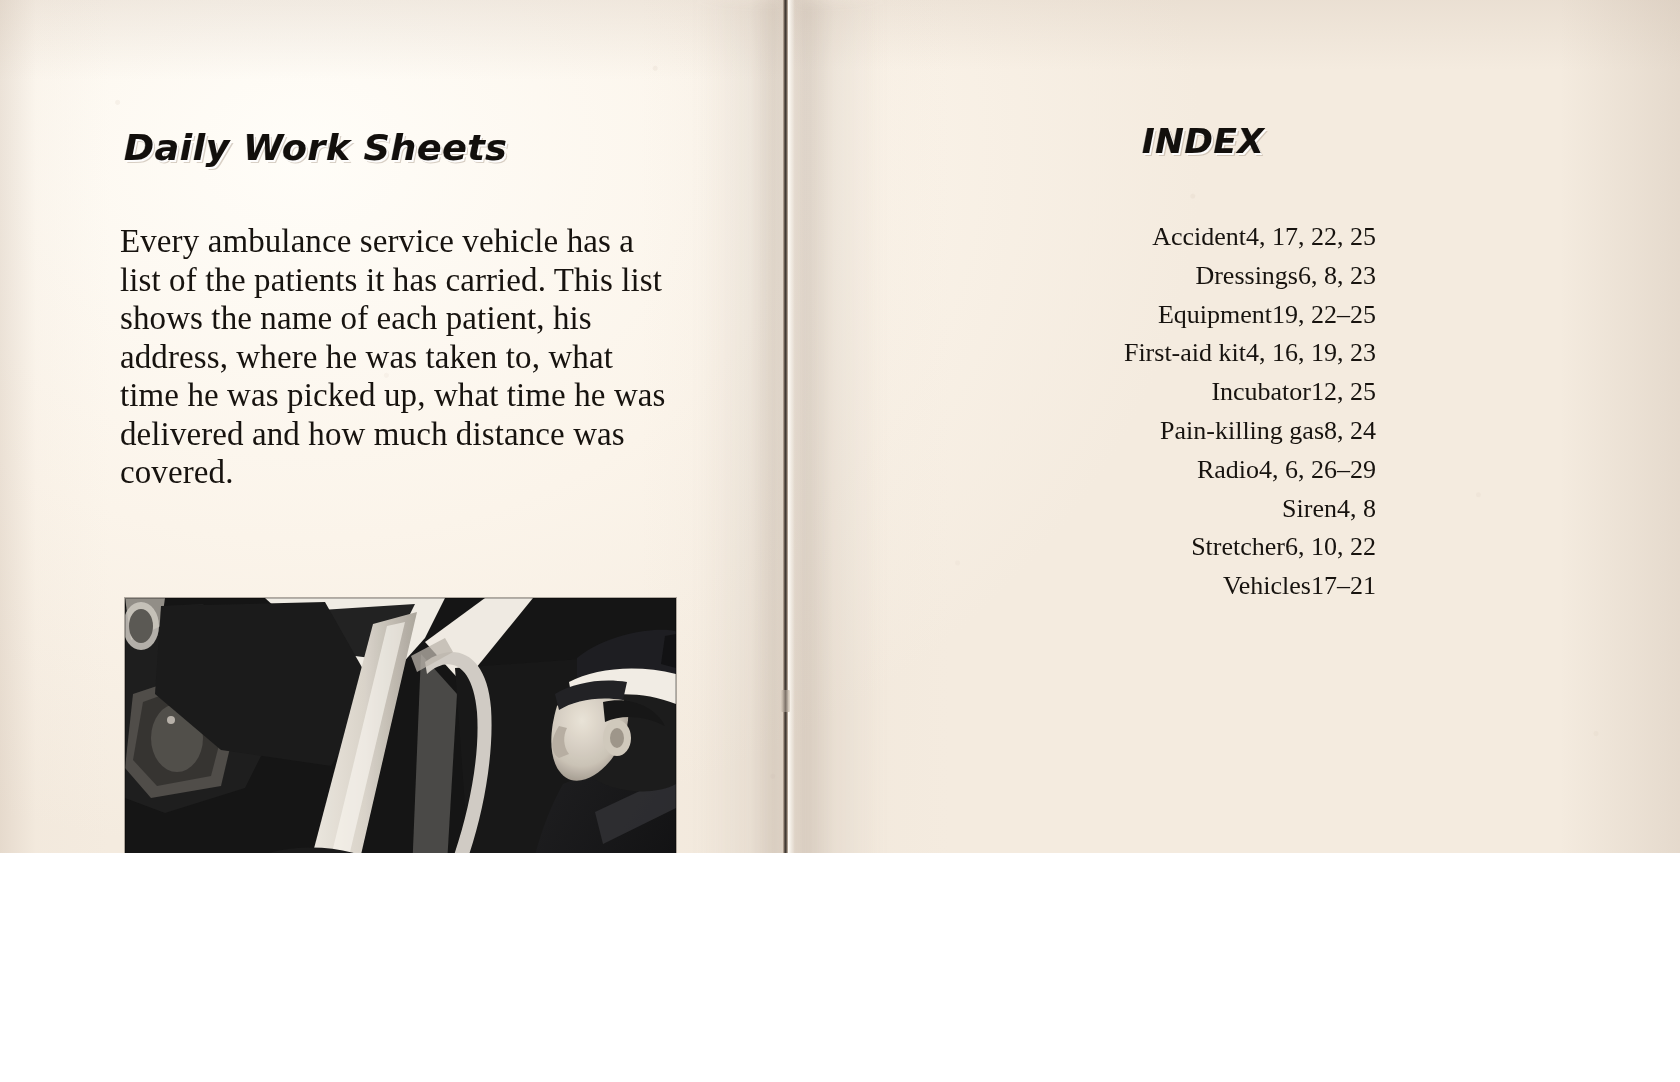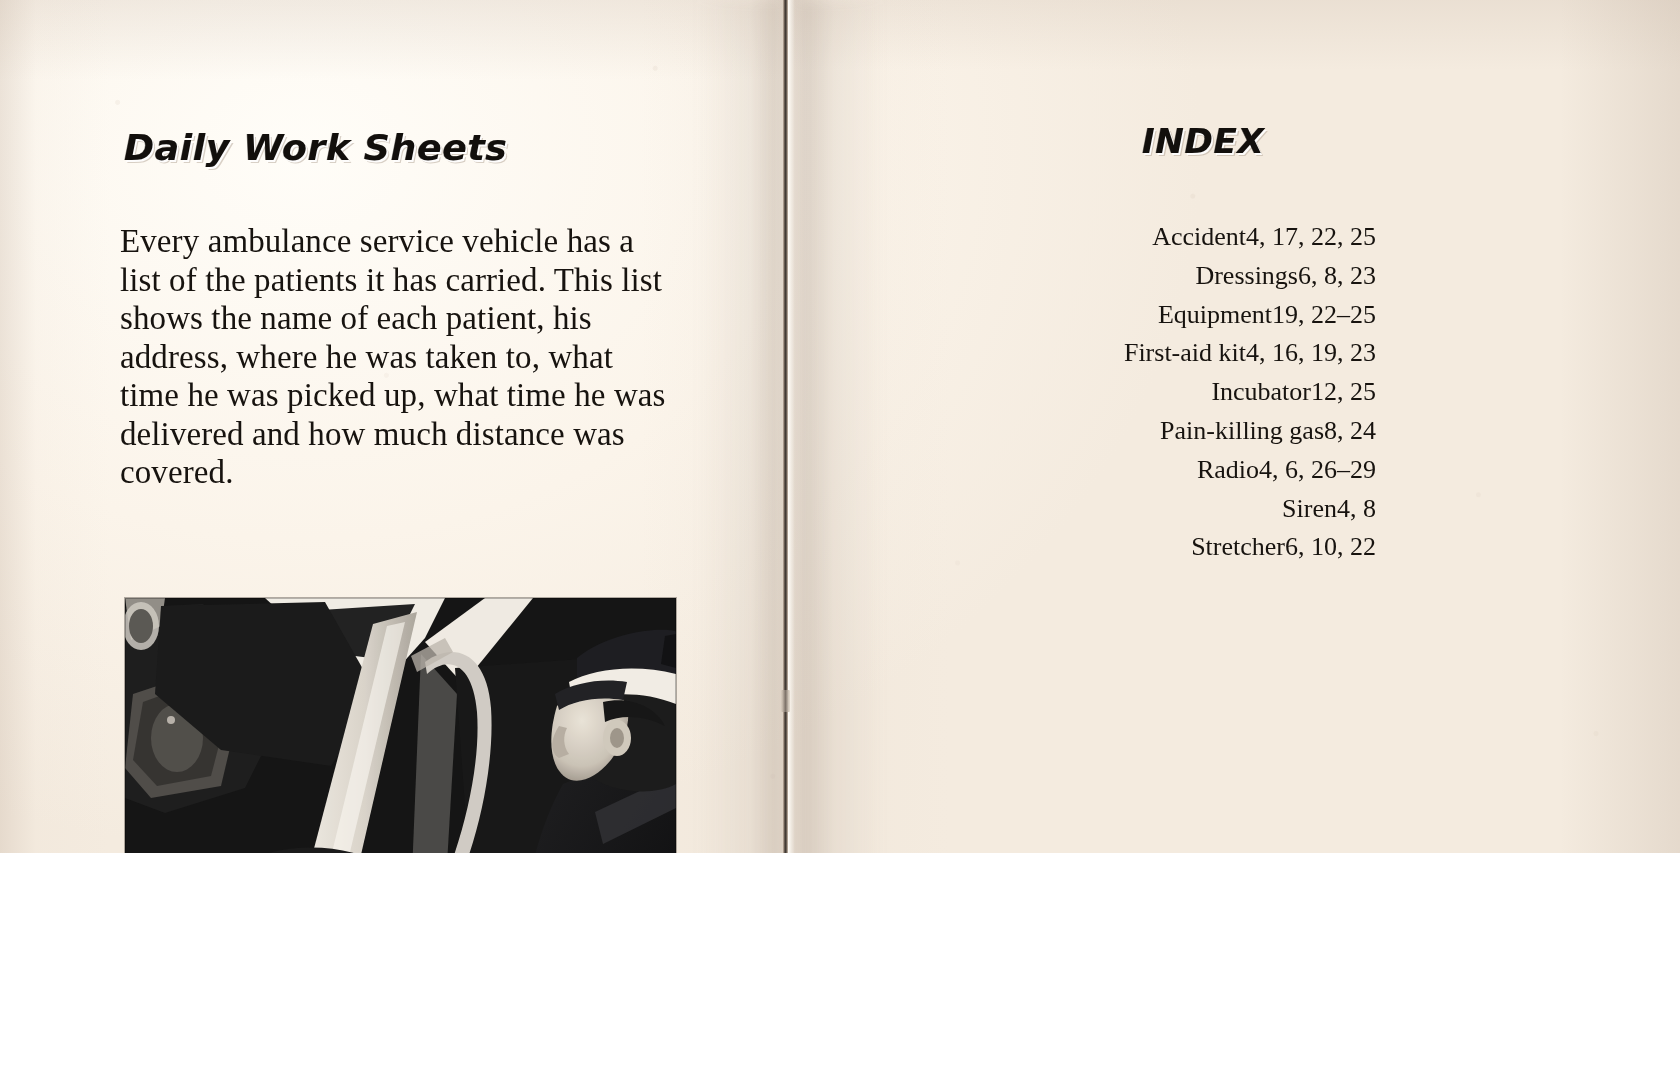--- a/index.html
+++ b/index.html
@@ -349,17 +349,21 @@
         <span class="index-pages">4, 6, 26–29</span>
       </div>
       <div class="index-row">
         <span class="index-term">Siren</span>
         <span class="index-pages">4, 8</span>
       </div>
       <div class="index-row">
         <span class="index-term">Stretcher</span>
         <span class="index-pages">6, 10, 22</span>
       </div>
+      <div class="index-row">
+        <span class="index-term">Vehicles</span>
+        <span class="index-pages">17–21</span>
+      </div>
     </div>
 
   <div class="folio" style="left:1358px; top:890px;">31</div>
 
 </div>
 
 </body></html>

